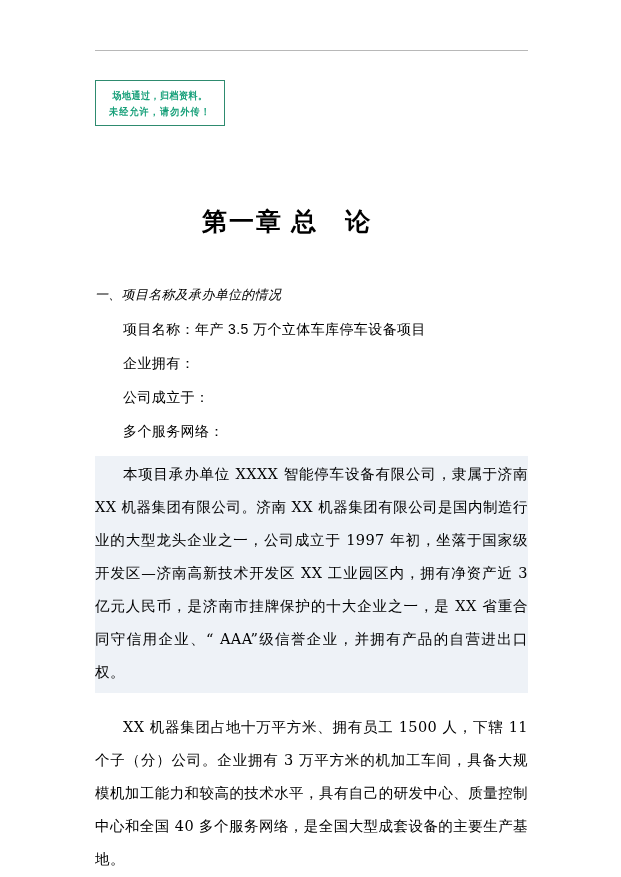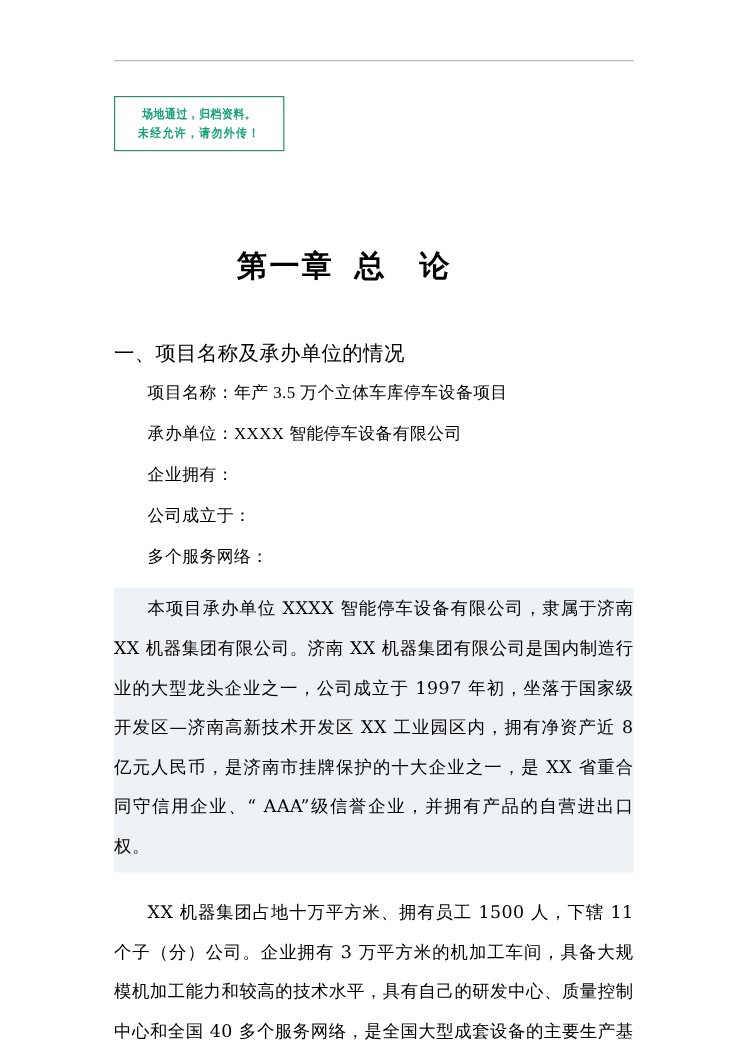--- a/index.html
+++ b/index.html
@@ -27,21 +27,21 @@
     left: 95px;
     top: 50px;
     width: 433px;
     height: 0;
     border-top: 1px solid #b8b8b8;
   }
   .stamp-box {
     position: absolute;
     left: 95px;
     top: 80px;
-    width: 142px;
+    width: 130px;
     height: 46px;
     border: 1px solid #2e8b6f;
     background: #ffffff;
     box-sizing: border-box;
     display: flex;
     flex-direction: column;
     align-items: center;
     justify-content: center;
     padding-top: 1px;
   }
@@ -57,43 +57,44 @@
   }
   .stamp-line.second {
     letter-spacing: 1.2px;
   }
   .doc-title {
     position: absolute;
     left: 0;
     top: 205px;
     width: 574px;
     text-align: center;
-    font-family: Liberation Mono, monospace;
+    font-family: Liberation Serif, serif;
     font-size: 25px;
     font-weight: bold;
     letter-spacing: 2px;
   }
   .content {
     position: absolute;
     left: 95px;
     top: 278px;
     width: 433px;
   }
   .section-heading {
     font-family: "DejaVu Sans", sans-serif;
-    font-size: 17px;
+    font-size: 13px;
     line-height: 34px;
     letter-spacing: 0.3px;
+    font-style: italic;
   }
   .field-line {
     font-size: 14px;
     line-height: 34px;
     text-indent: 28px;
     letter-spacing: 0.4px;
-    font-family: Liberation Serif, serif;
+    font-family: Liberation Sans, sans-serif;
   }
   .highlight-para {
     margin-top: 8px;
     background: #eef2f7;
     font-size: 14.5px;
     line-height: 33px;
     text-align: justify;
     text-indent: 28px;
     letter-spacing: 0.4px;
     font-family: "DejaVu Serif", serif;
@@ -121,24 +122,23 @@
     <div class="stamp-line second">未经允许，请勿外传！</div>
   </div>
 
   <div class="doc-title">第一章 总　论</div>
 
   <div class="content">
 
     <div class="section-heading">一、项目名称及承办单位的情况</div>
 
     <div class="field-line">项目名称：年产 3.5 万个立体车库停车设备项目</div>
-    <div class="field-line">承办单位：XXXX 智能停车设备有限公司</div>
     <div class="field-line">企业拥有：</div>
     <div class="field-line">公司成立于：</div>
     <div class="field-line">多个服务网络：</div>
 
-    <div class="highlight-para">本项目承办单位 XXXX 智能停车设备有限公司，隶属于济南 XX 机器集团有限公司。济南 XX 机器集团有限公司是国内制造行业的大型龙头企业之一，公司成立于 1997 年初，坐落于国家级开发区—济南高新技术开发区 XX 工业园区内，拥有净资产近 8 亿元人民币，是济南市挂牌保护的十大企业之一，是 XX 省重合同守信用企业、“ AAA”级信誉企业，并拥有产品的自营进出口权。</div>
+    <div class="highlight-para">本项目承办单位 XXXX 智能停车设备有限公司，隶属于济南 XX 机器集团有限公司。济南 XX 机器集团有限公司是国内制造行业的大型龙头企业之一，公司成立于 1997 年初，坐落于国家级开发区—济南高新技术开发区 XX 工业园区内，拥有净资产近 3 亿元人民币，是济南市挂牌保护的十大企业之一，是 XX 省重合同守信用企业、“ AAA”级信誉企业，并拥有产品的自营进出口权。</div>
 
     <div class="body-para">XX 机器集团占地十万平方米、拥有员工 1500 人，下辖 11 个子（分）公司。企业拥有 3 万平方米的机加工车间，具备大规模机加工能力和较高的技术水平，具有自己的研发中心、质量控制中心和全国 40 多个服务网络，是全国大型成套设备的主要生产基地。</div>
 
   </div>
 
 </div>
 
 </body></html>

